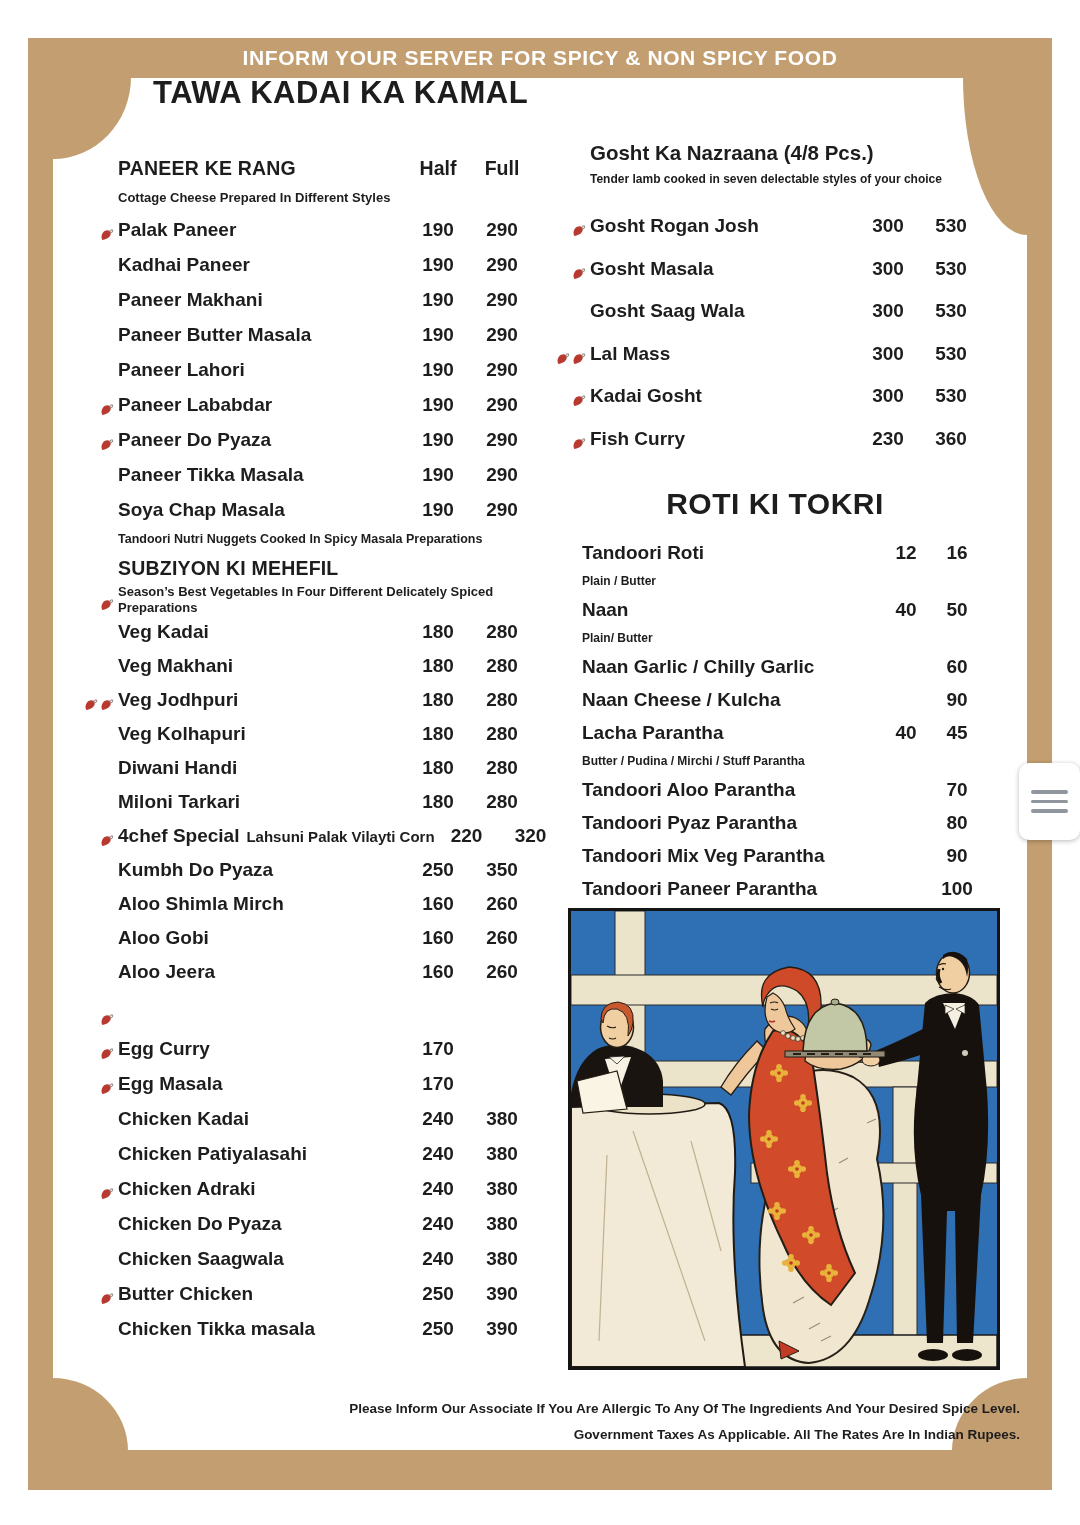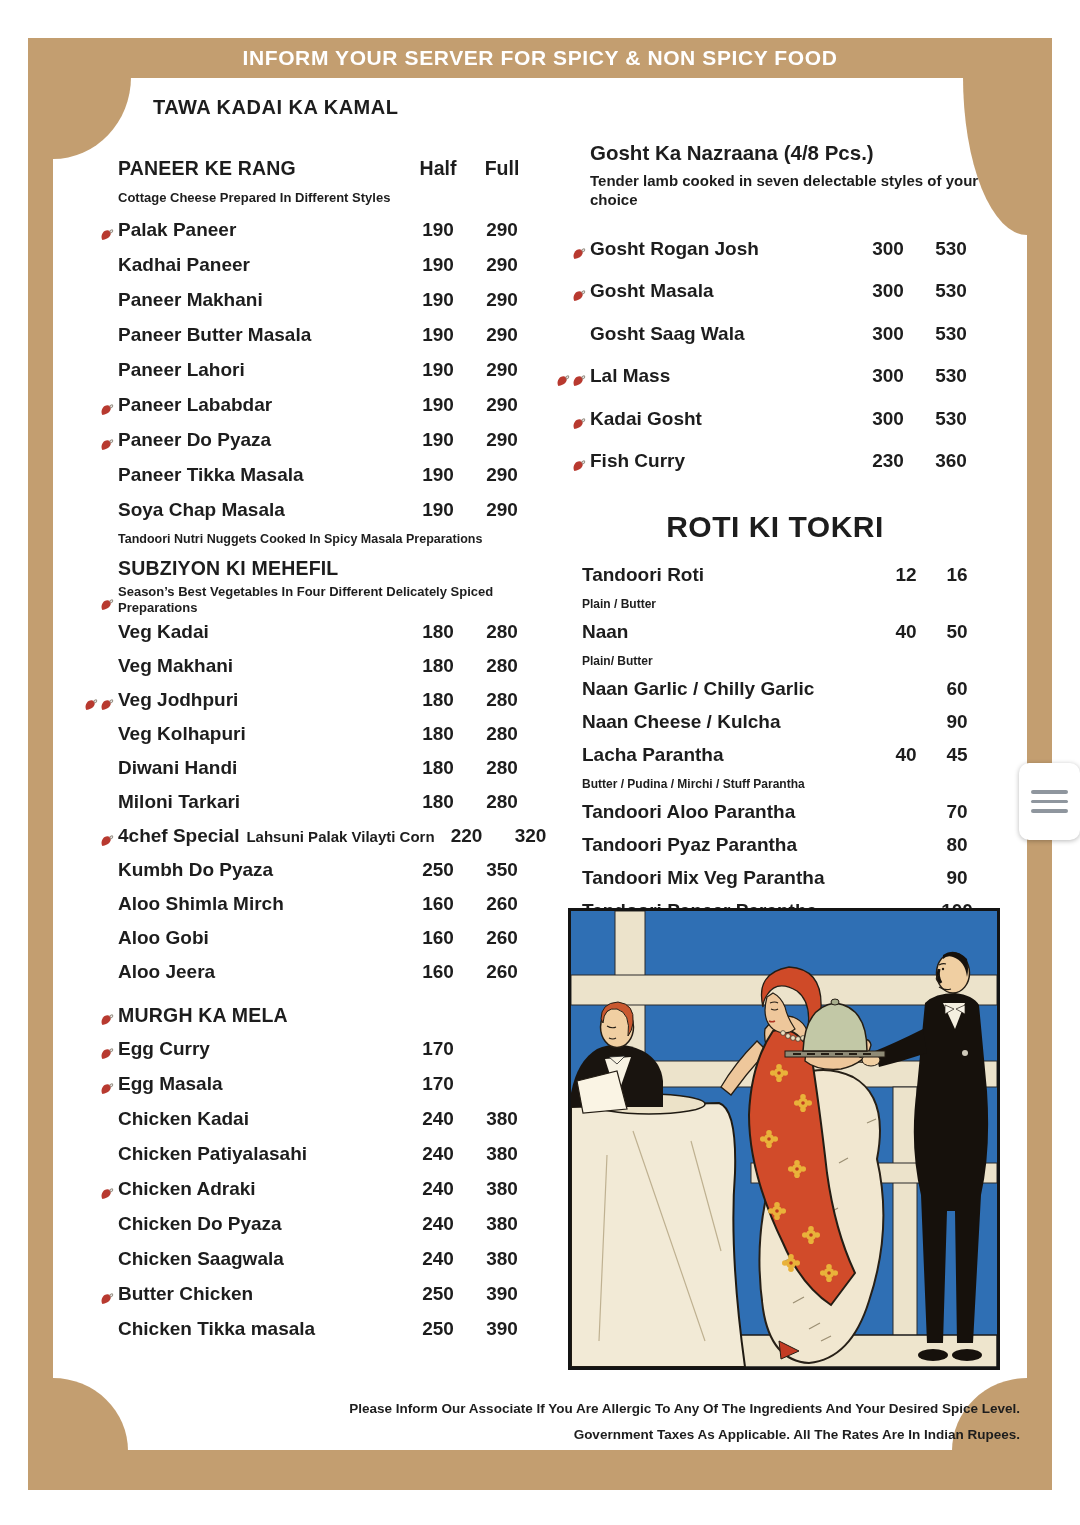--- a/index.html
+++ b/index.html
@@ -20,21 +20,21 @@
   .frame-left{position:absolute;left:28px;top:38px;width:25px;height:1452px;background:var(--tan);}
   .frame-right{position:absolute;left:1027px;top:38px;width:25px;height:1452px;background:var(--tan);}
   .frame-bottom{position:absolute;left:28px;top:1450px;width:1024px;height:40px;background:var(--tan);}
   .corner{position:absolute;background:var(--tan);}
   .corner.tl{left:53px;top:77px;width:78px;height:82px;border-bottom-right-radius:100% 100%;}
   .corner.tr{right:53px;top:77px;width:64px;height:158px;border-bottom-left-radius:100% 100%;}
   .corner.bl{left:53px;top:1378px;width:75px;height:73px;border-top-right-radius:100% 100%;}
   .corner.br{right:53px;top:1378px;width:75px;height:73px;border-top-left-radius:100% 100%;}
 
   
-  .page-title{position:absolute;left:153px;top:96px;margin:0;font-size:20px;font-weight:700;letter-spacing:.5px;}
+  .page-title{position:absolute;left:153px;top:75px;margin:0;font-size:31px;font-weight:700;letter-spacing:.5px;}
 
   
   .col-left{position:absolute;left:92px;top:152px;width:442px;}
   .grid{display:grid;grid-template-columns:26px 1fr 64px 64px;align-items:center;}
   .head-row{height:32px;}
   .sec-title{margin:0;font-size:19.5px;font-weight:700;letter-spacing:.2px;grid-column:2;}
   .sec-title.span3{grid-column:2 / 5;}
   .colhead{font-size:19.5px;font-weight:700;text-align:center;}
   .desc-row{min-height:28px;}
   .sec-desc{margin:0;font-size:13px;font-weight:700;grid-column:2 / 5;line-height:1.2;}
@@ -46,21 +46,21 @@
   .price{font-size:19px;font-weight:700;text-align:center;}
   .item-note{margin-left:26px;font-size:12.5px;font-weight:700;line-height:25px;}
   .item-note:empty{display:none;}
   .chili-slot{display:flex;justify-content:flex-end;align-items:center;position:relative;top:5px;padding-right:3px;}
   .chili{flex:0 0 auto;margin-left:1px;}
   .murgh-title-row{height:32px;margin-top:10px;}
 
   
   .col-right{position:absolute;left:565px;top:138px;width:420px;}
   .gosht-title{margin:0 0 0 25px;font-size:20.5px;font-weight:700;line-height:30px;}
-  .gosht-desc{margin:4px 0 0 25px;font-size:15px;font-weight:700;line-height:1.25;}
+  .gosht-desc{margin:4px 0 0 25px;font-size:12px;font-weight:700;line-height:1.25;}
   .gosht-list{margin-top:18px;}
   .gosht-list .grid{grid-template-columns:25px 1fr 58px 68px;}
   .gosht-list .item-row{height:42.5px;}
   .roti-title{margin:22px 0 0 0;font-size:30px;font-weight:700;text-align:center;letter-spacing:.5px;line-height:44px;}
   .roti-list{margin-top:10px;padding-left:17px;}
   .roti-list .grid{grid-template-columns:1fr 46px 56px;}
   .roti-list .item-row{height:33px;}
   .roti-list .item-note{margin-left:0;font-size:12px;line-height:24px;}
 
   
@@ -359,21 +359,20 @@
   </section>
 
   <section>
     <div class="grid head-row murgh-title-row">
       <span class="chili-slot">
           <svg class="chili" width="15" height="16" viewBox="0 0 20 20">
             <path d="M3.2 16.8 C0.8 13.5 2.2 7.5 6.2 4.8 C9.4 2.7 13.2 3.6 14.2 6.4 C15.4 10.2 11.4 15.6 3.2 16.8 Z" fill="#b8392f"></path>
             <path d="M13.2 5.6 C13.6 3.2 16.4 2.4 17 4.2 C17.5 5.8 15.4 6.6 14 7.4" fill="none" stroke="#9a9388" stroke-width="1.4" stroke-linecap="round"></path>
           </svg>
         </span>
-      <h2 class="sec-title span3">MURGH KA MELA</h2>
     </div>
     <div>
 
         <div class="item">
           <div class="grid item-row">
             <span class="chili-slot">
               <svg class="chili" width="15" height="16" viewBox="0 0 20 20">
                 <path d="M3.2 16.8 C0.8 13.5 2.2 7.5 6.2 4.8 C9.4 2.7 13.2 3.6 14.2 6.4 C15.4 10.2 11.4 15.6 3.2 16.8 Z" fill="#b8392f"></path>
                 <path d="M13.2 5.6 C13.6 3.2 16.4 2.4 17 4.2 C17.5 5.8 15.4 6.6 14 7.4" fill="none" stroke="#9a9388" stroke-width="1.4" stroke-linecap="round"></path>
               </svg>

